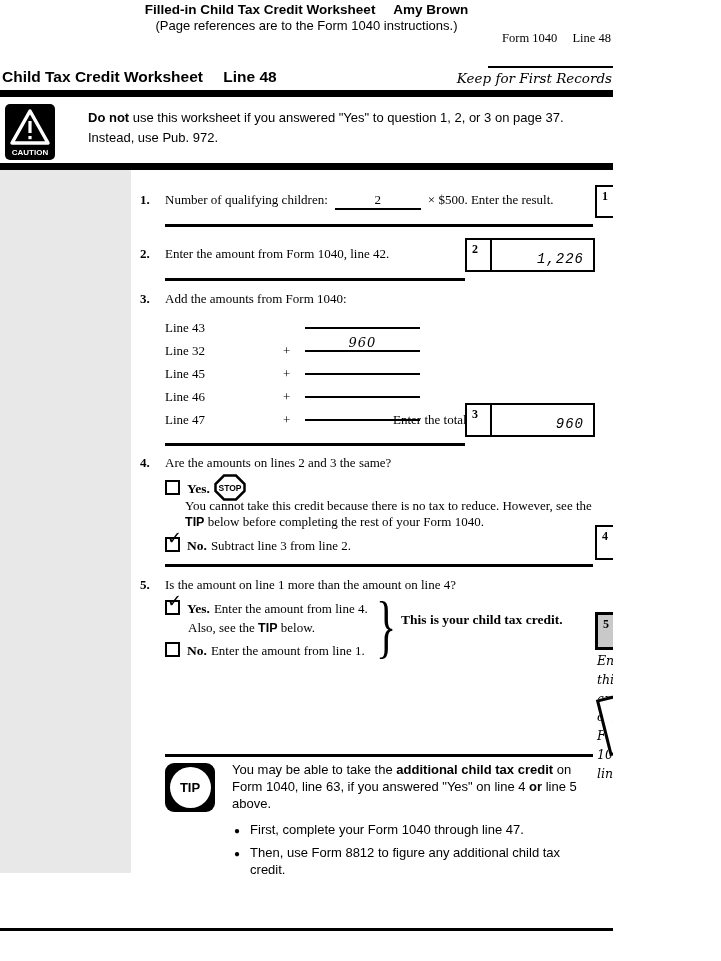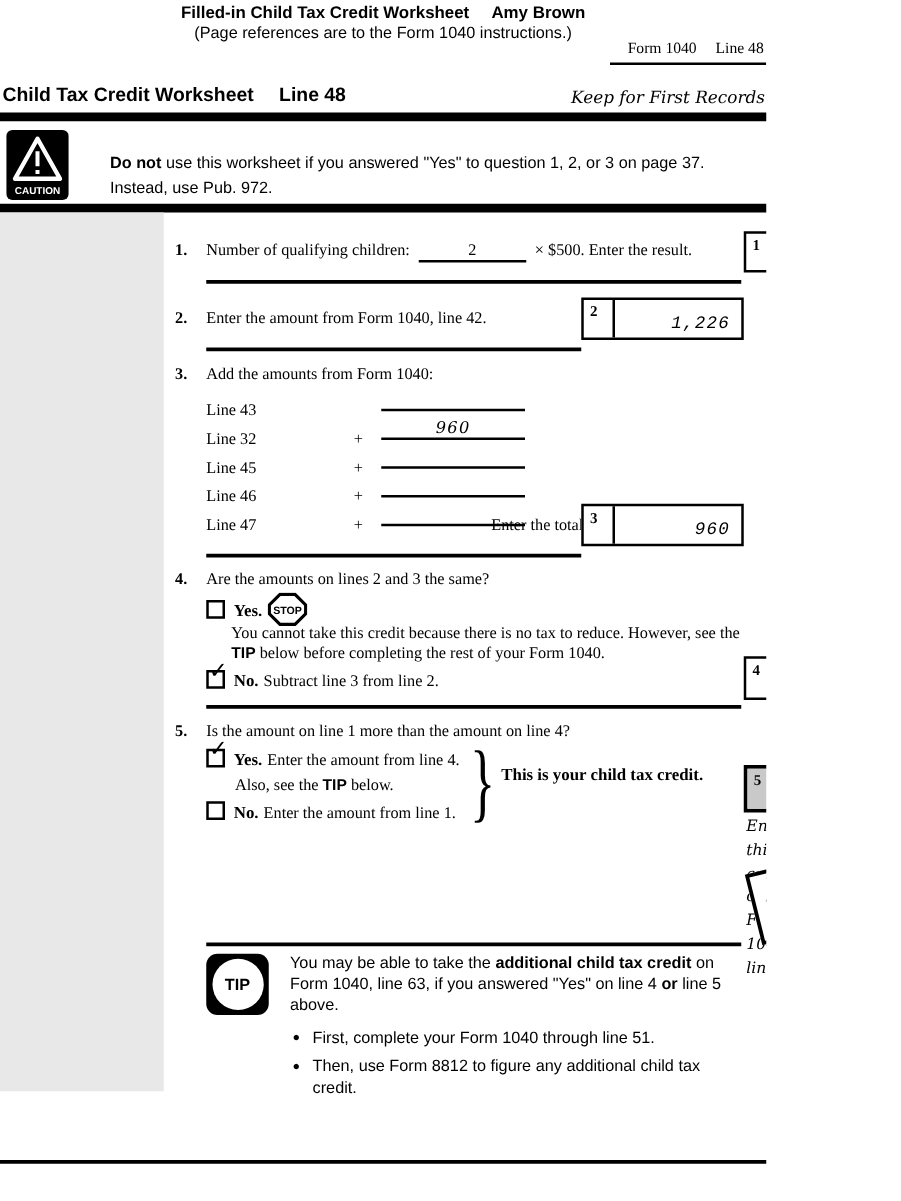--- a/index.html
+++ b/index.html
@@ -11,28 +11,28 @@
   .abs { position:absolute; }
   .sans { font-family:"Liberation Sans", sans-serif; }
   .serif { font-family:"Liberation Serif", serif; }
   .b { font-weight:bold; }
   .hrule { position:absolute; background:#000; }
   .center { text-align:center; width:100%; }
 
   
   .title-line { top:2px; left:0; font-size:13.5px; }
   .subtitle-line { top:18px; left:0; font-size:13px; }
-  .form-ref { top:31px; right:0; font-size:12.5px; border-bottom:2.5px solid #000; padding:0 2px 4px 14px; }
+  .form-ref { top:31px; right:0; font-size:12.5px; border-bottom:2.5px solid #000; padding:0 2px 20px 14px; }
   .form-ref span { margin-left:12px; }
   .ws-title { top:68px; left:2px; font-size:15.5px; }
   .ws-title span.gap { margin-left:16px; }
   .keep-note { top:70px; right:1px; font-size:13.5px; font-style:italic; font-family:"DejaVu Serif", serif; }
 
   
-  .caution-text { left:88px; top:120px; width:570px; font-size:13px; line-height:1.5; }
+  .caution-text { left:88px; top:108px; width:570px; font-size:13px; line-height:1.5; }
 
   
   .sidebar { left:0; top:170px; width:131px; height:703px; background:#e8e8e8; }
 
   
   .stepnum { font-size:13px; font-weight:bold; }
   .steptext { font-size:13px; }
   .entry-line {
     display:inline-block; width:86px; border-bottom:2px solid #000;
     text-align:center; margin:0 7px; font-size:13px; vertical-align:baseline;
@@ -287,21 +287,21 @@
   <div class="abs tip-text">
     <span>You may be able to take the</span>
     <span class="b">additional child tax credit</span>
     <span>on Form 1040, line 63, if you answered "Yes" on line 4</span>
     <span class="b">or</span>
     <span>line 5 above.</span>
   </div>
 
   <div class="bullet-row" style="left:234px; top:822px; width:360px;">
     <span class="dot">●</span>
-    <span>First, complete your Form 1040 through line 51.</span>
+    <span>First, complete your Form 1040 through line 47.</span>
   </div>
   <div class="bullet-row" style="left:234px; top:845px; width:345px;">
     <span class="dot">●</span>
     <span style="width:310px; display:inline-block;">Then, use Form 8812 to figure any additional child tax credit.</span>
   </div>
 
   <div class="hrule" style="left:0; top:928px; width:721px; height:3px;"></div>
 
 </div>
 

